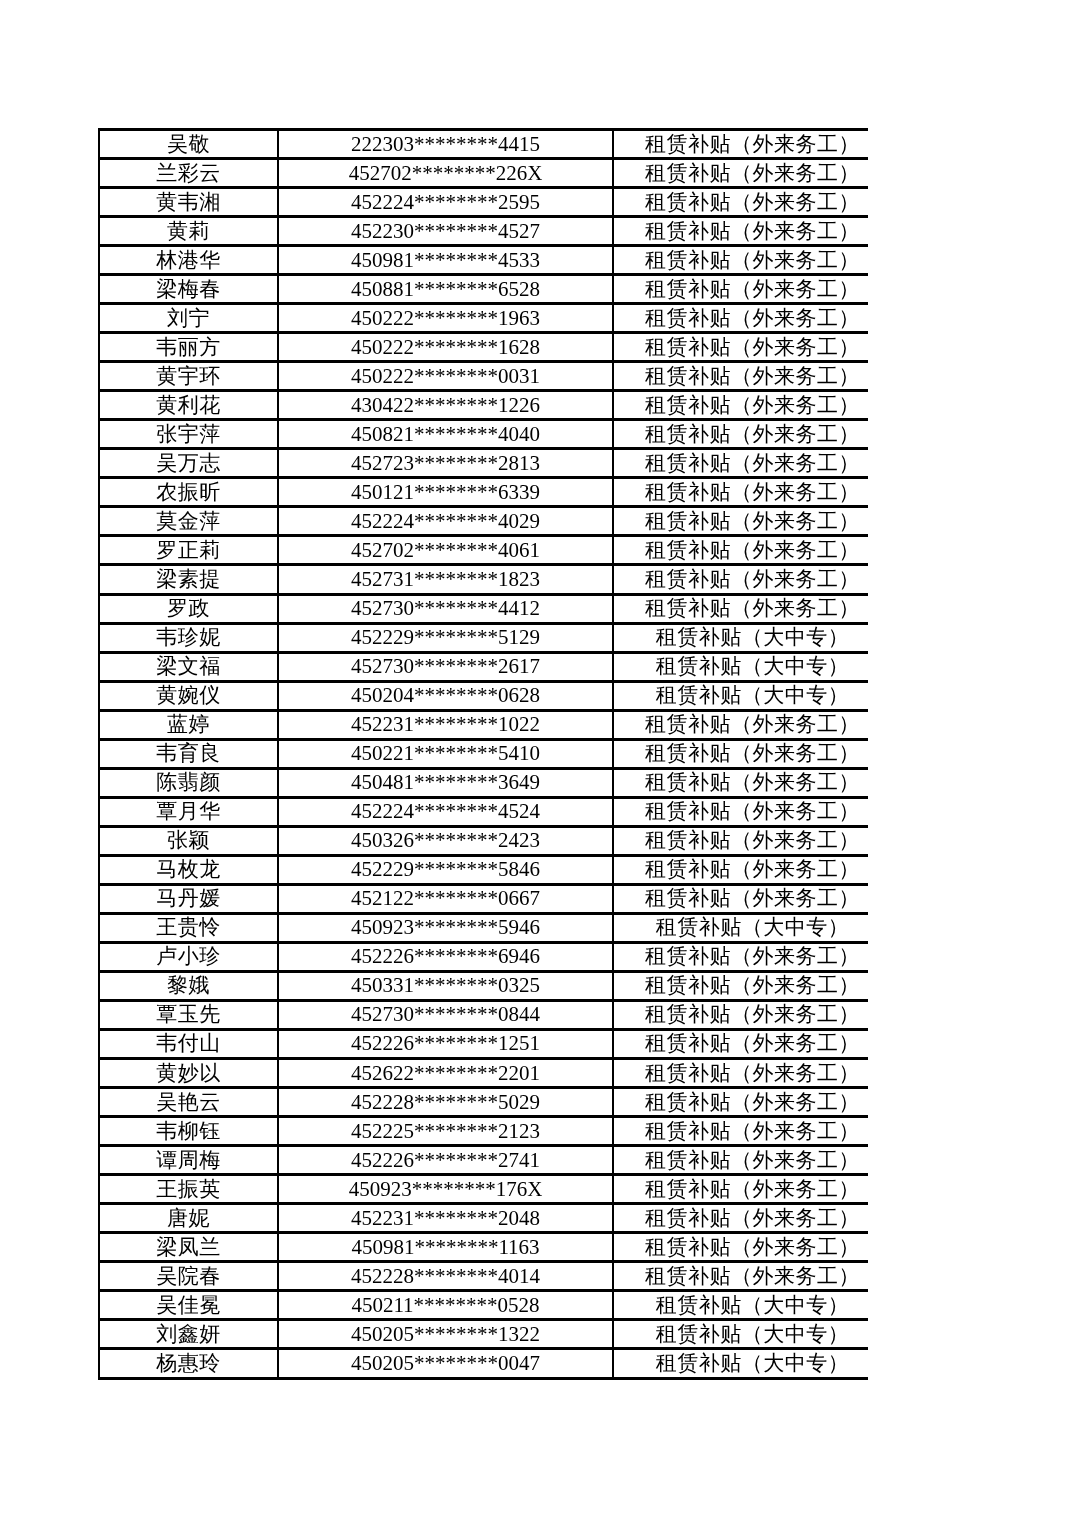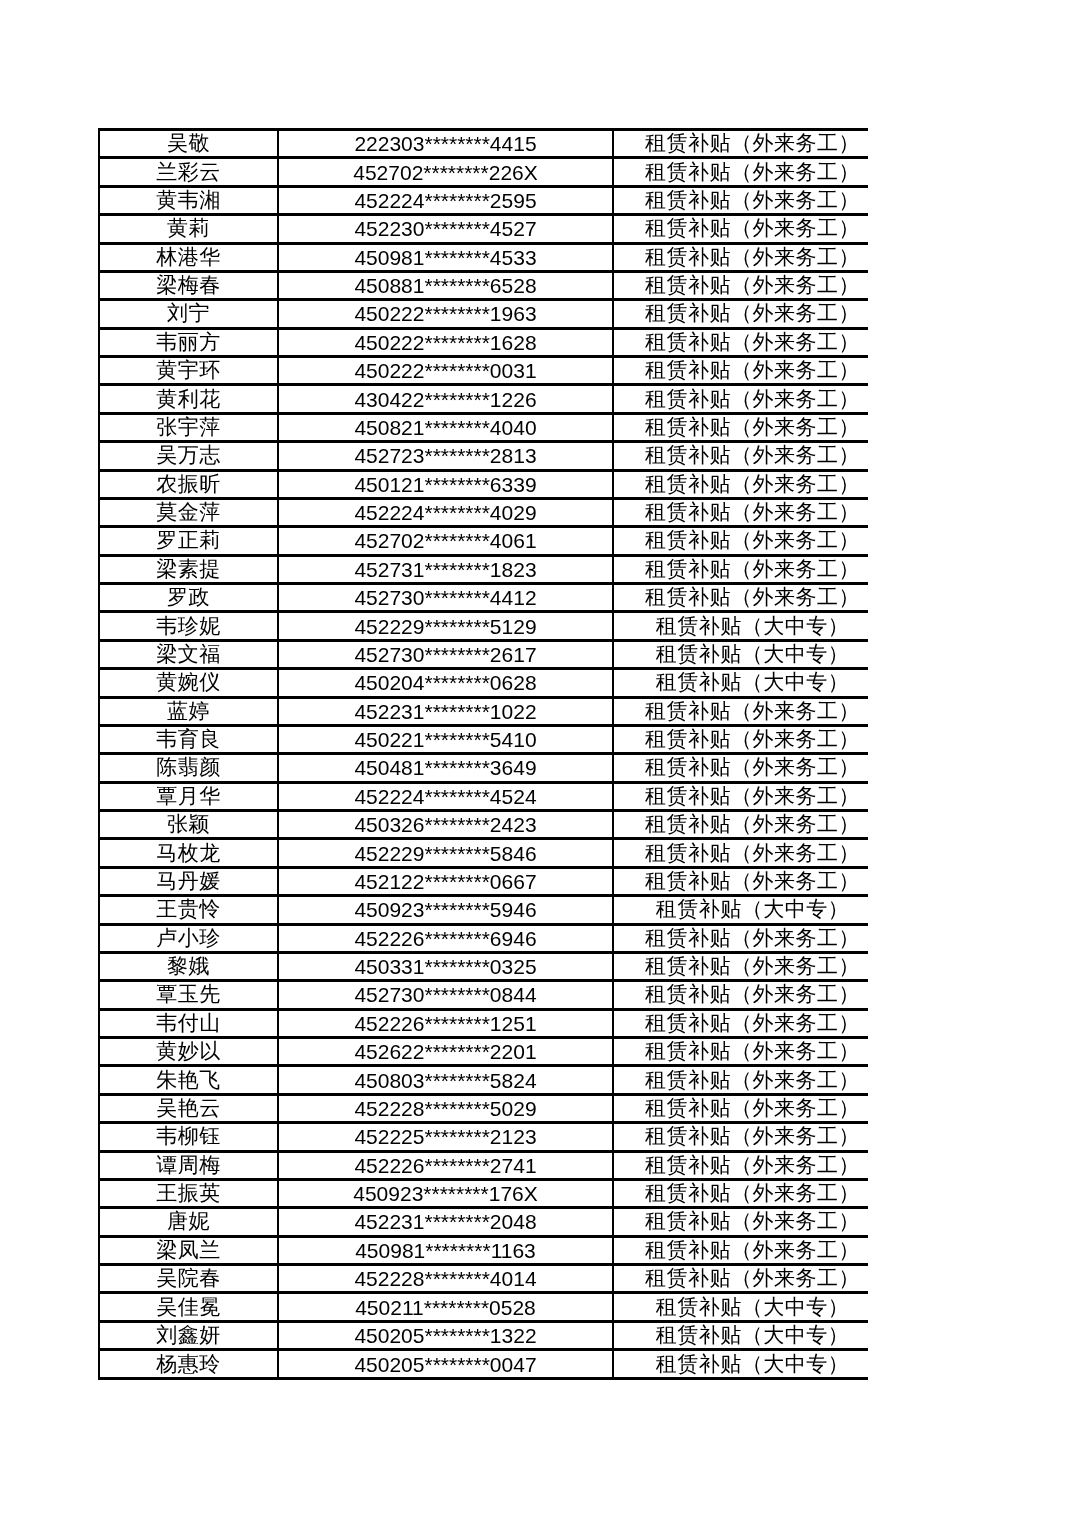--- a/index.html
+++ b/index.html
@@ -32,21 +32,21 @@
     padding: 0;
     text-align: center;
     vertical-align: middle;
     font-size: 21px;
     line-height: 1;
     white-space: nowrap;
     overflow: hidden;
     color: #000000;
   }
   td.col-name  { letter-spacing: 0.5px; }
-  td.col-id    { font-family: Liberation Sans, sans-serif; }
+  td.col-id    { font-family: Liberation Serif, serif; }
   td.col-type  { letter-spacing: 0.5px; margin-left: 20px; }
 </style>
 </head>
 <body>
 
 <div class="page">
   <table class="roster">
     <colgroup>
       <col style="width:179px">
       <col style="width:335px">
@@ -212,25 +212,20 @@
       <td class="col-name">韦付山</td>
       <td class="col-id">452226********1251</td>
       <td class="col-type">租赁补贴（外来务工）</td>
     </tr>
         <tr>
       <td class="col-name">黄妙以</td>
       <td class="col-id">452622********2201</td>
       <td class="col-type">租赁补贴（外来务工）</td>
     </tr>
         <tr>
-      <td class="col-name">朱艳飞</td>
-      <td class="col-id">450803********5824</td>
-      <td class="col-type">租赁补贴（外来务工）</td>
-    </tr>
-        <tr>
       <td class="col-name">吴艳云</td>
       <td class="col-id">452228********5029</td>
       <td class="col-type">租赁补贴（外来务工）</td>
     </tr>
         <tr>
       <td class="col-name">韦柳钰</td>
       <td class="col-id">452225********2123</td>
       <td class="col-type">租赁补贴（外来务工）</td>
     </tr>
         <tr>

